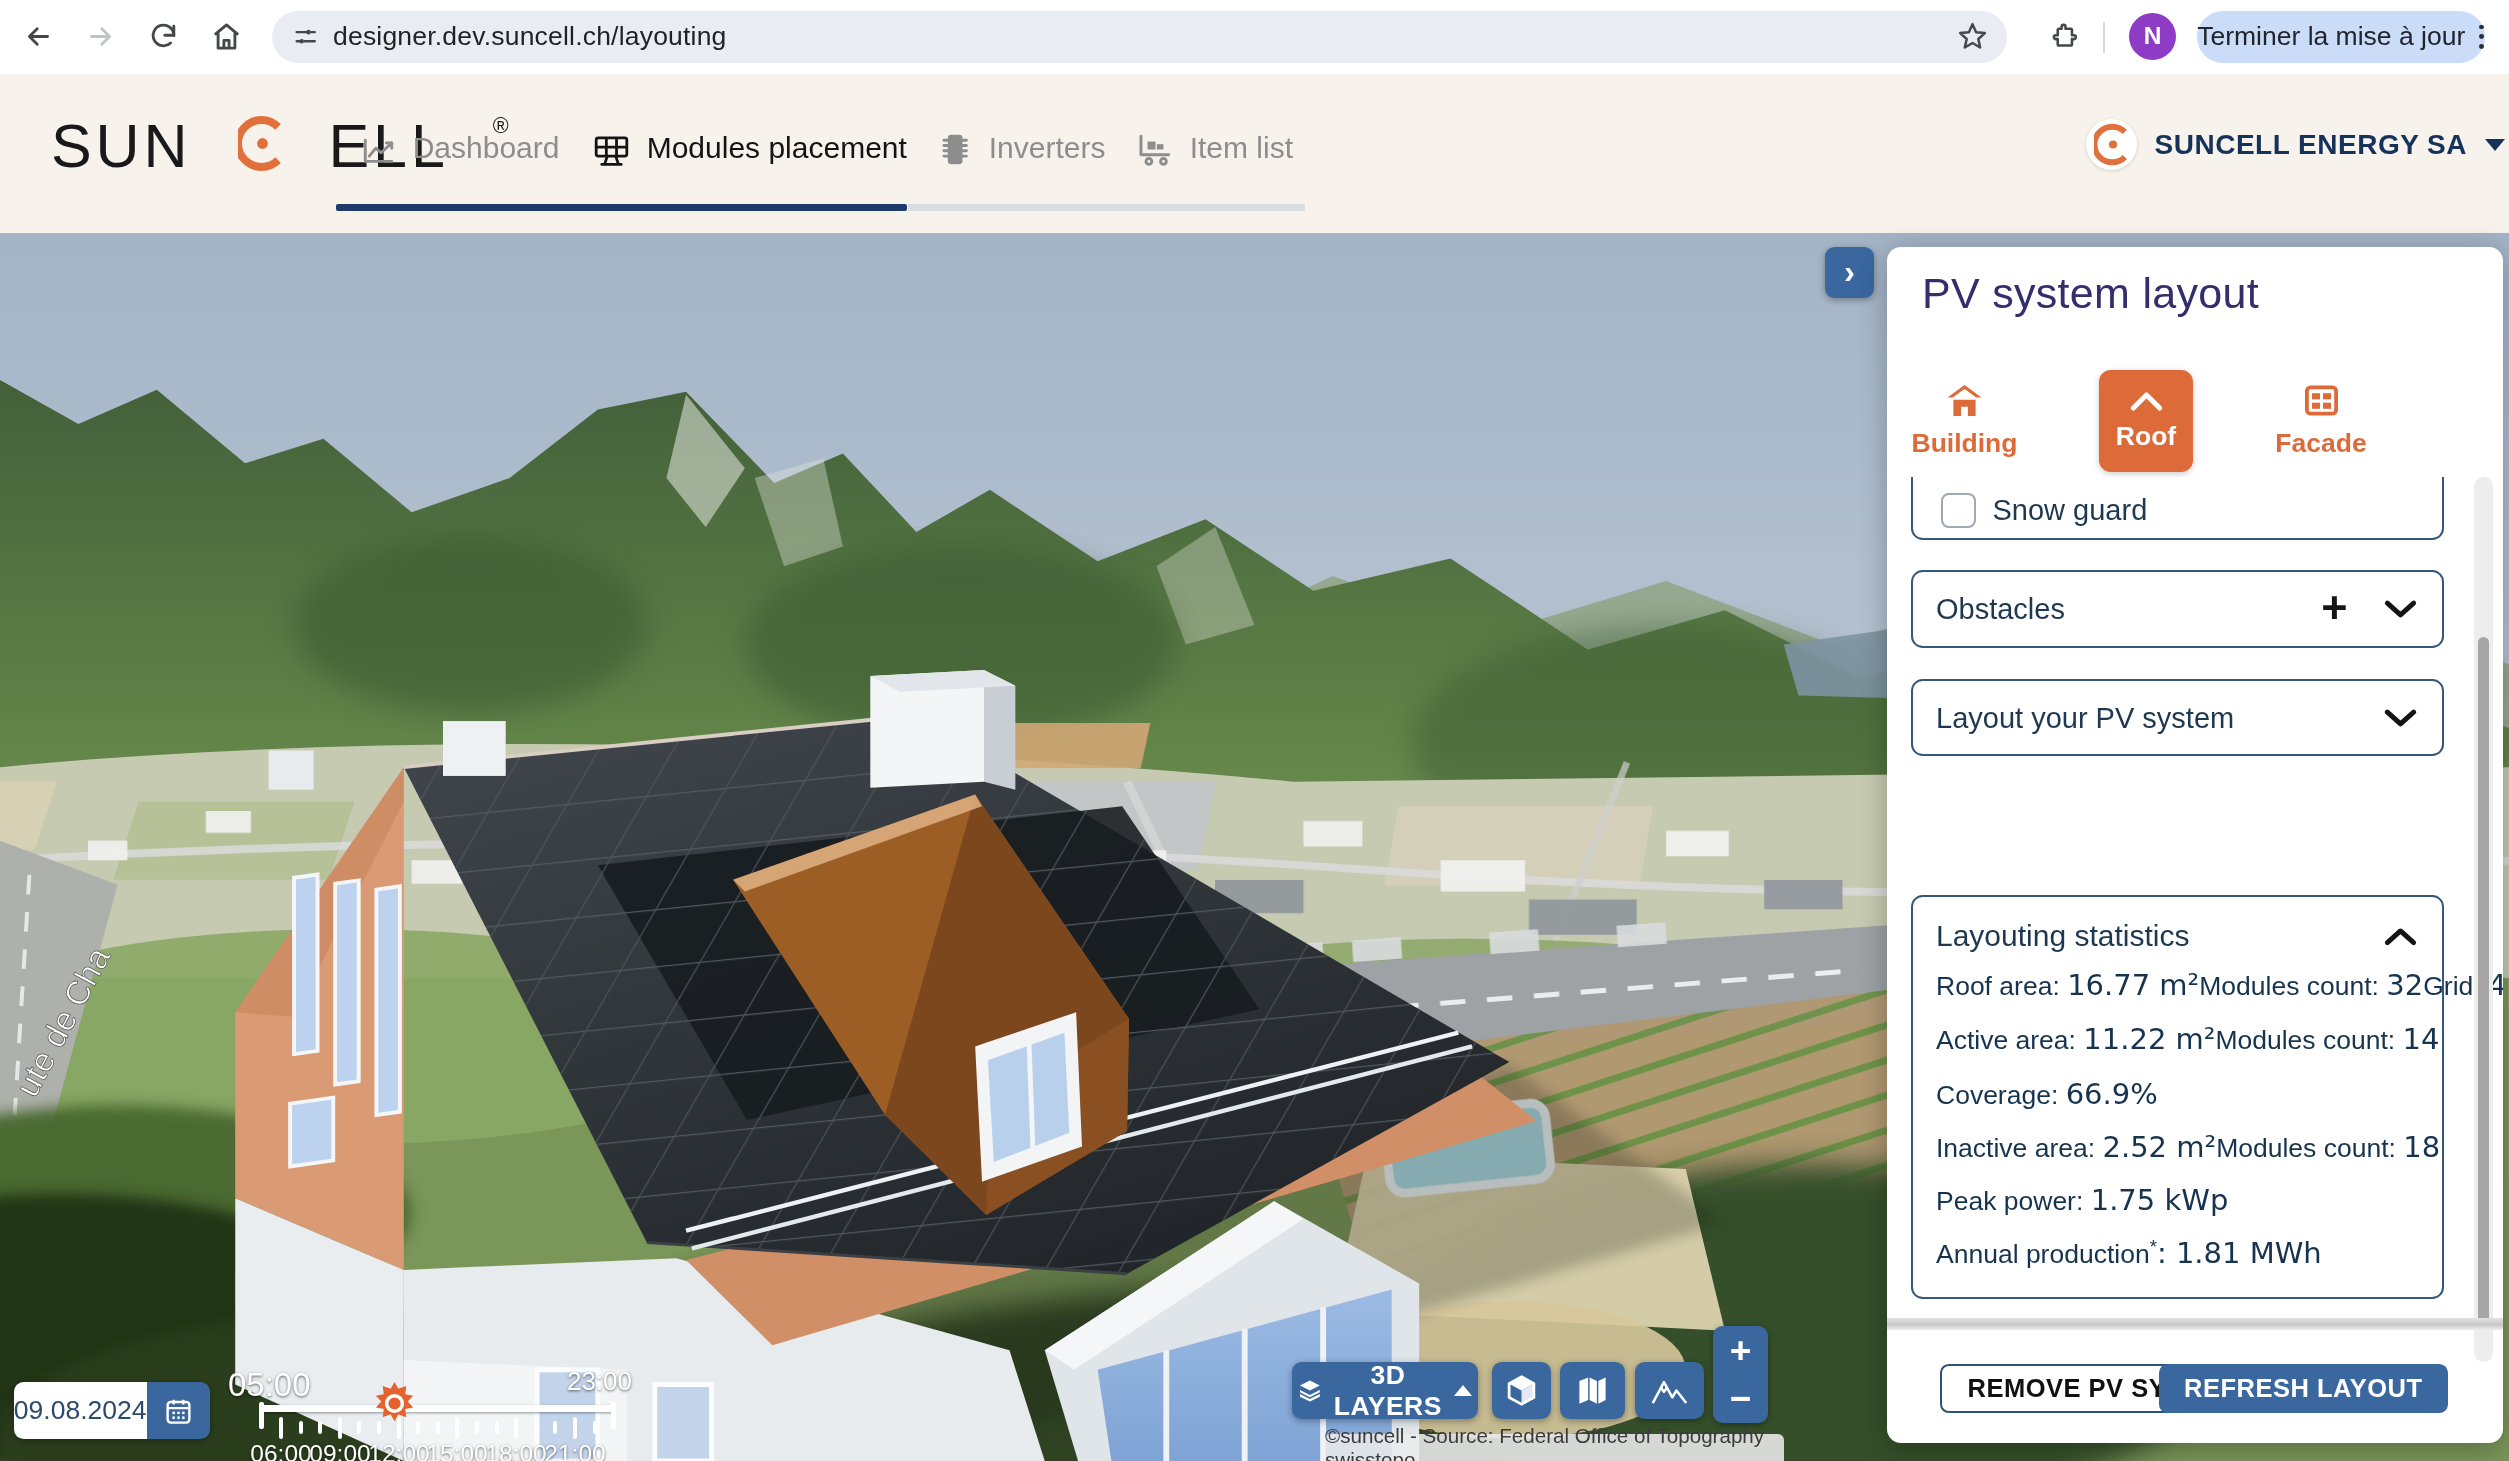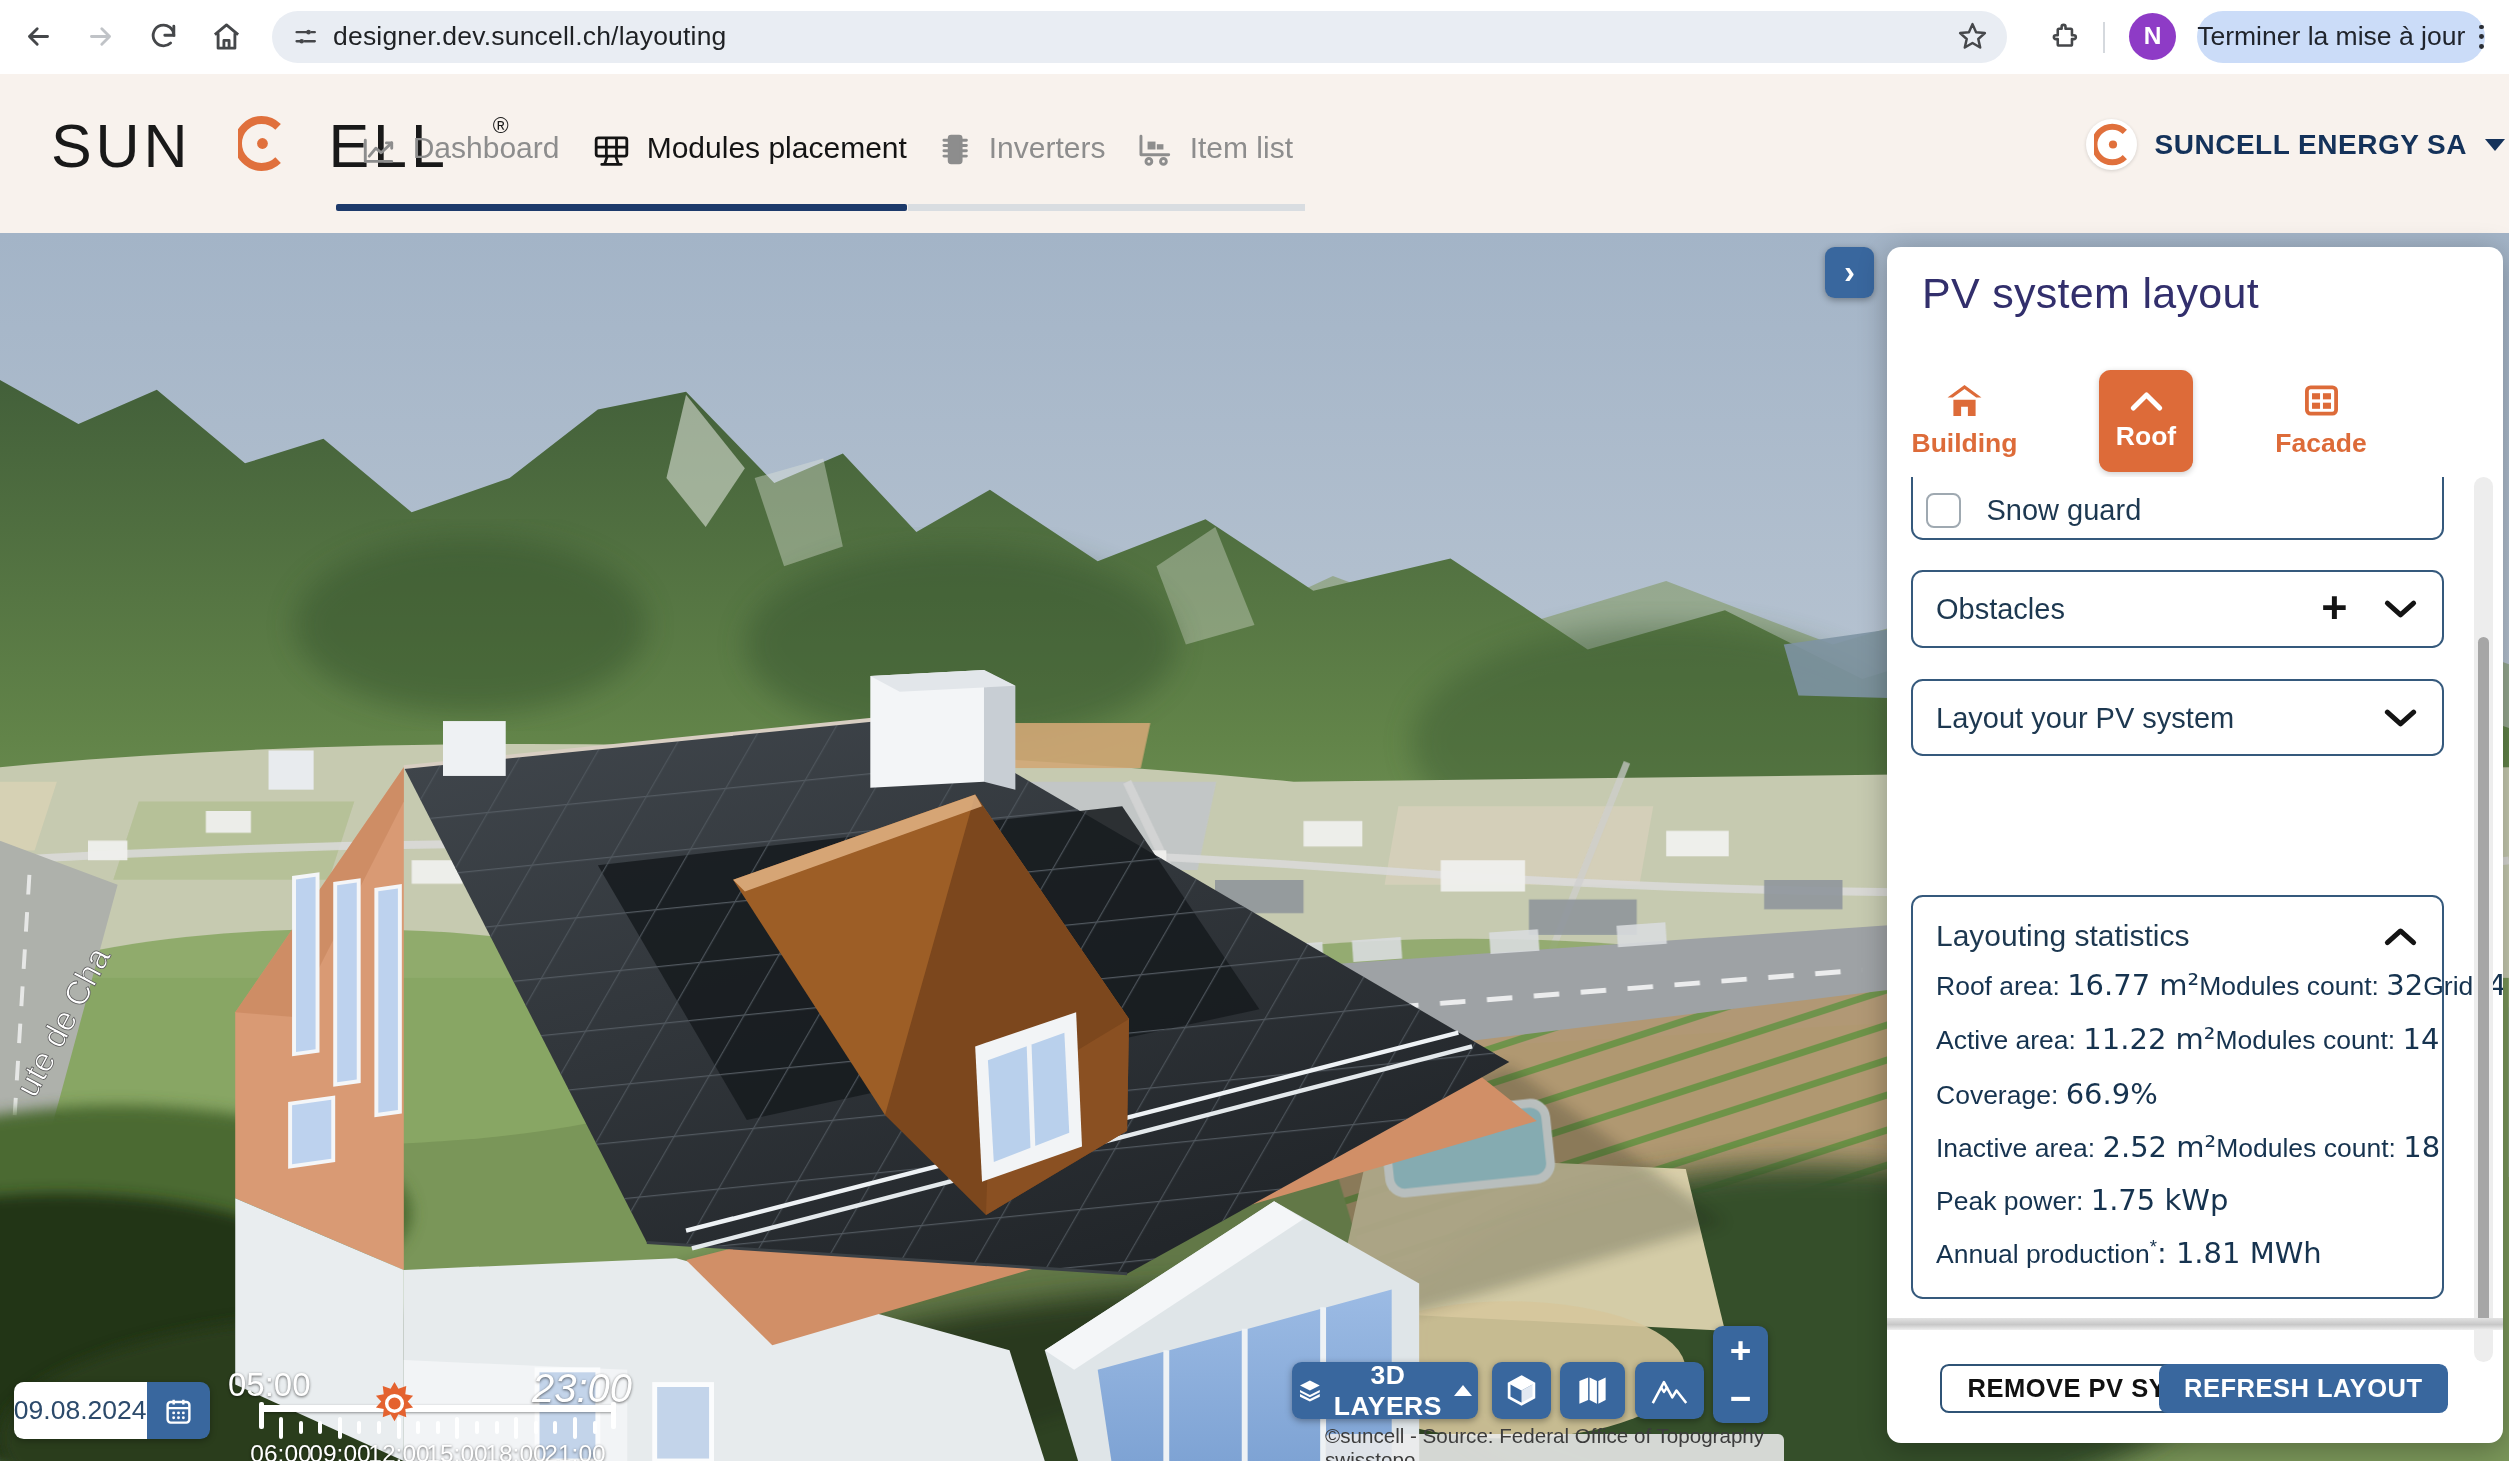--- a/index.html
+++ b/index.html
@@ -48,21 +48,21 @@
   #collapse-btn{position:absolute;left:1825px;top:13.7px;width:49px;height:51px;font-size:33px;font-weight:bold;}
 
   #date-picker{position:absolute;left:13.7px;top:1149px;height:57px;display:flex;box-shadow:0 2px 7.8px rgba(0,0,0,.3);border-radius:9.8px;}
   #date-value{width:133px;background:#fff;border-radius:9.8px 0 0 9.8px;display:flex;align-items:center;justify-content:center;
               font-size:26.5px;color:#2c4a6b;}
   #date-cal{width:63px;background:#39679e;border-radius:0 9.8px 9.8px 0;display:flex;align-items:center;justify-content:center;}
 
   #time-slider{position:absolute;left:228px;top:1133px;width:404px;height:94px;color:#fff;
                text-shadow:0 1px 2.9px rgba(0,0,0,.6);}
   #ts-start{position:absolute;left:0;top:0;font-size:33px;}
-  #ts-end{position:absolute;right:0;top:0;font-size:40px;font-style:italic;}
+  #ts-end{position:absolute;right:0;top:0;font-size:26px;}
   #ts-track{position:absolute;left:33px;top:39px;width:353px;height:6.9px;background:#fff;border-radius:2.9px;box-shadow:0 1px 2.9px rgba(0,0,0,.4);}
   .ts-endbar{position:absolute;top:36px;width:4.9px;height:27.4px;background:#fff;border-radius:2px;}
   .ts-tick{position:absolute;width:3.9px;background:#fff;border-radius:2px;top:51px;}
   .ts-tick.tall{height:21.6px;}
   .ts-tick.short{height:12.7px;top:55px;}
   .ts-label{position:absolute;top:74px;font-size:24.5px;transform:translateX(-50%);}
   #sun-handle{position:absolute;left:143px;top:13.7px;}
 
   #layers-btn{position:absolute;left:1292px;top:1129px;width:186px;height:57px;gap:11.8px;font-size:26.5px;font-weight:bold;letter-spacing:0.5px;}
   .caret-up-sm{width:0;height:0;border-left:9.8px solid transparent;border-right:9.8px solid transparent;border-bottom:11.8px solid #fff;}
@@ -83,21 +83,21 @@
   .ptab{position:absolute;top:123px;width:108px;height:102px;display:flex;flex-direction:column;align-items:center;
         justify-content:center;gap:9.8px;color:#dd6b39;font-size:26.5px;font-weight:bold;}
   #tab-building{left:23.5px;}
   #tab-roof{left:212px;width:94px;height:102px;background:#dd6b39;color:#fff;border-radius:11.8px;box-shadow:0 2px 5.9px rgba(0,0,0,.2);}
   #tab-facade{left:380px;}
 
   #panel-scroll{position:absolute;left:0;top:230px;width:616px;height:885px;overflow:hidden;}
   .card{position:absolute;left:23.5px;width:533px;background:#fff;border:2px solid #35597c;border-radius:11.8px;box-sizing:border-box;}
   .card-label{font-size:29px;color:#1d3850;}
   #card-snow{top:-39px;height:102px;}
-  #snow-row{position:absolute;left:13px;bottom:9.8px;display:flex;align-items:center;gap:26px;}
+  #snow-row{position:absolute;left:28px;bottom:9.8px;display:flex;align-items:center;gap:17px;}
   .checkbox{width:31px;height:31px;border:2.9px solid #9fa9b1;border-radius:7.8px;background:#fff;}
   #card-obstacles{top:93px;height:78px;}
   #card-layout{top:202px;height:77px;}
   #card-edit{top:310px;height:77px;}
   .card-title-abs{position:absolute;left:23.5px;top:50%;transform:translateY(-50%);}
   .chev{position:absolute;right:23.5px;top:50%;transform:translateY(-50%);}
   .plus-glyph{position:absolute;right:94px;top:50%;transform:translateY(-52%);font-size:45px;font-weight:600;color:#141414;}
 
   #card-stats{top:418px;height:404px;}
   #stats-title{position:absolute;left:23.5px;top:21.6px;font-size:30px;color:#1d3850;}

